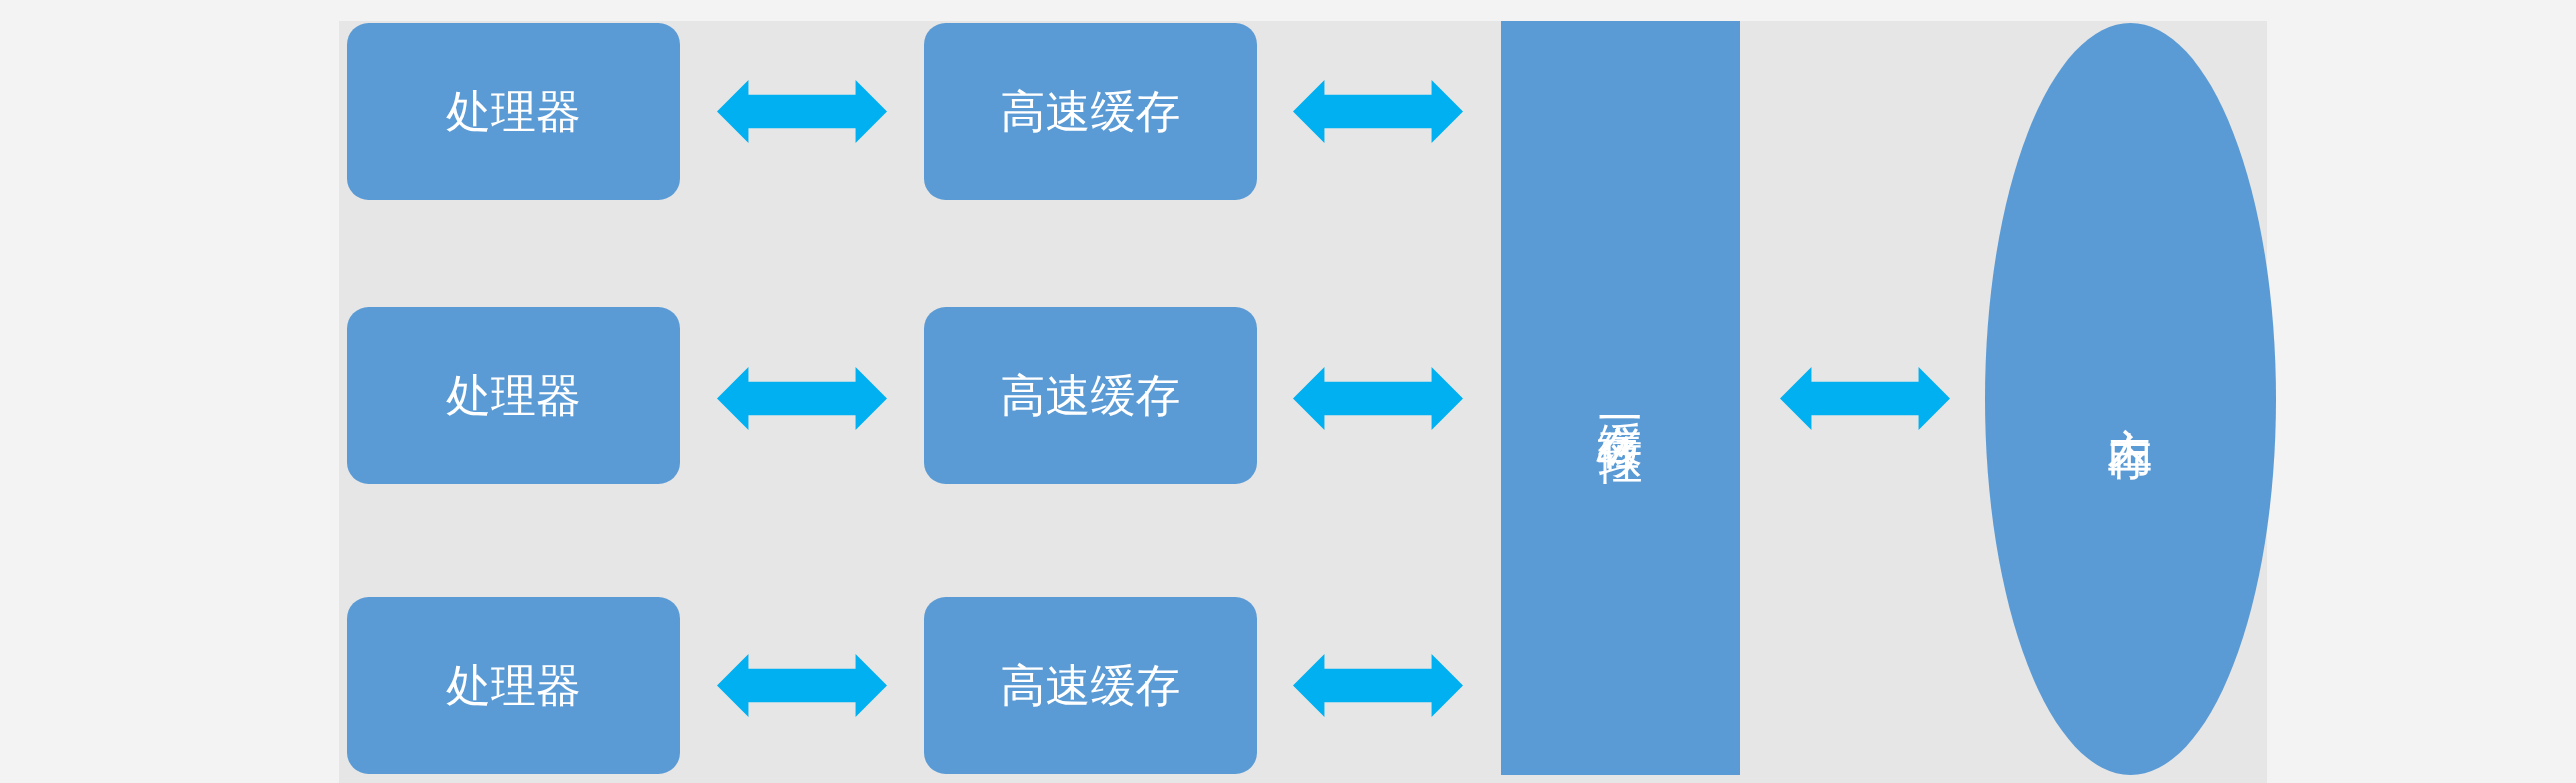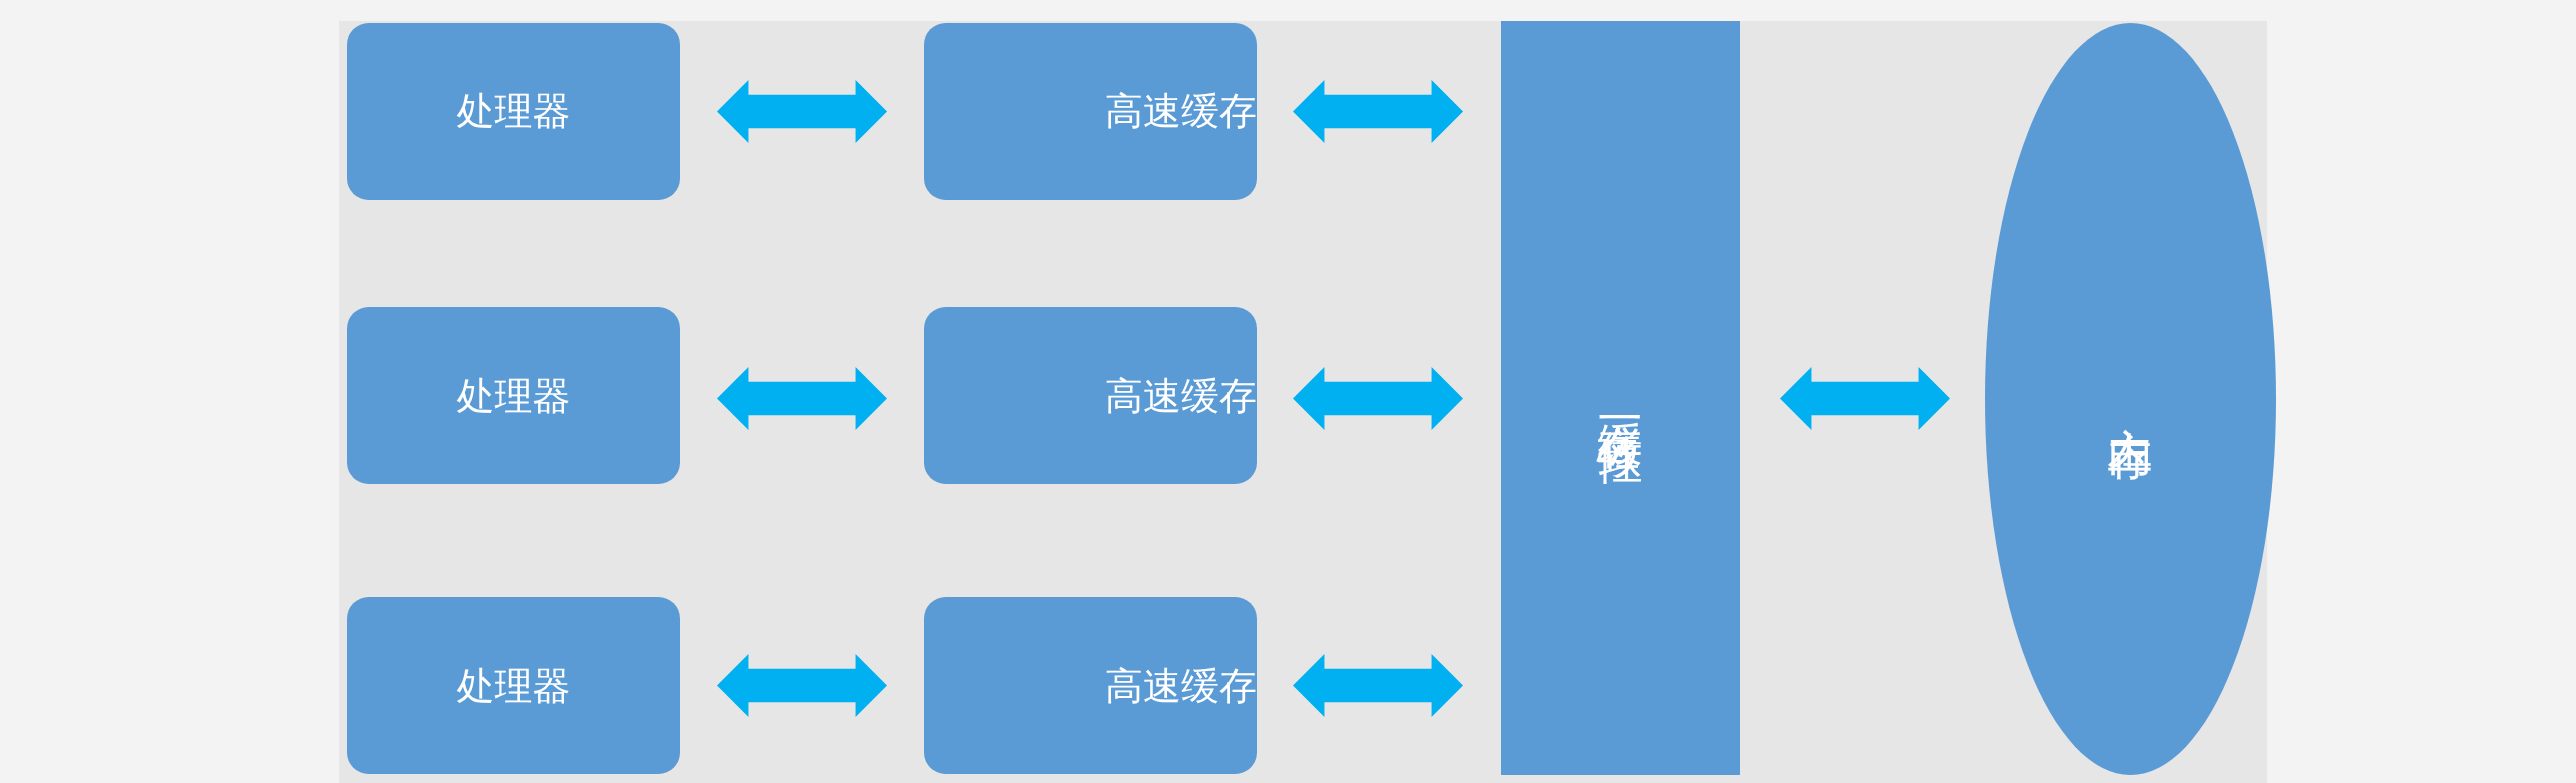--- a/index.html
+++ b/index.html
@@ -30,26 +30,26 @@
     align-items: center;
     justify-content: center;
     color: #FFFFFF;
   }
   .box {
     width: 333px;
     height: 177px;
     border-radius: 21.6px;
   }
   .box .label {
-    font-size: 38px;
+    font-size: 45px;
     line-height: 1;
     white-space: nowrap;
   }
   .col-proc  { left: 347px; }
-  .col-cache { left: 924px; justify-content: flex-end; }
+  .col-cache { left: 924px; }
   .row-1 { top: 22.6px; }
   .row-2 { top: 307px; }
   .row-3 { top: 597px; }
   .vbar {
     left: 1501px;
     top: 20.6px;
     width: 239px;
     height: 754px;
   }
   .ellipse {

